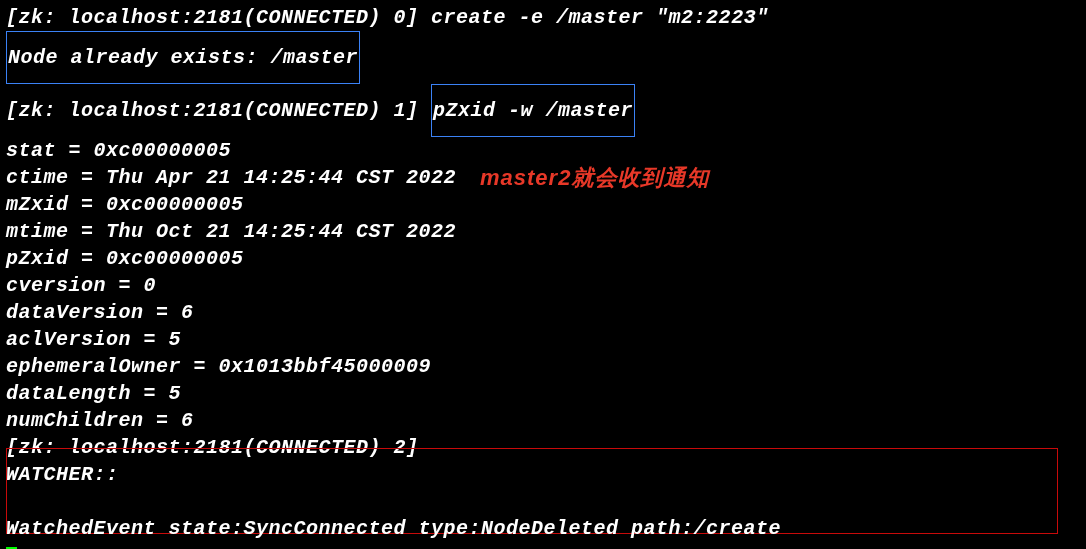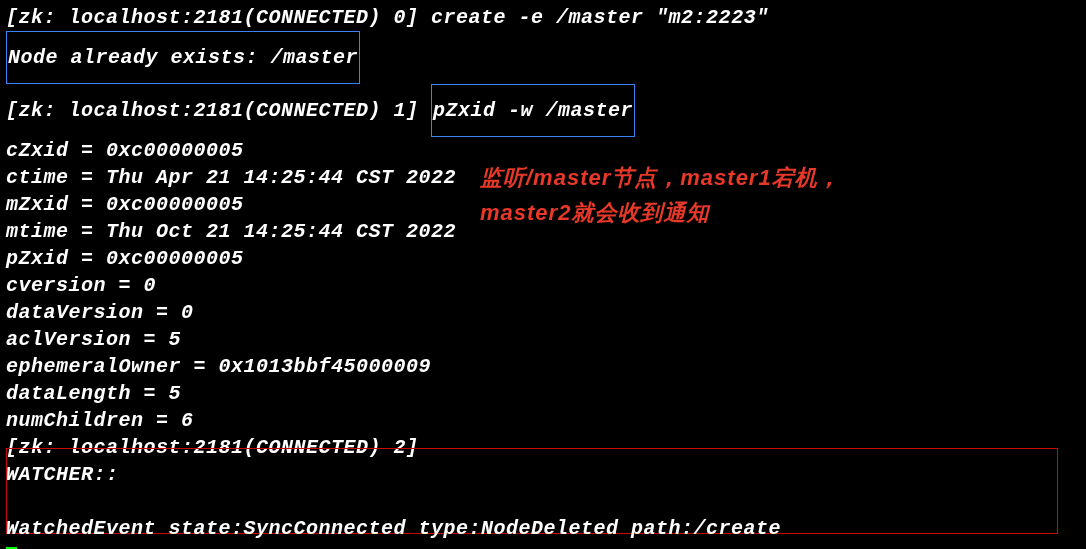--- a/index.html
+++ b/index.html
@@ -46,37 +46,36 @@
   </style>
 </head>
 <body>
 
 <div class="line"><span>[zk: localhost:2181(CONNECTED) 0] </span><span>create -e /master "m2:2223"</span></div>
 
 <div class="line"><span class="box-red">Node already exists: /master</span></div>
 
 <div class="line"><span>[zk: localhost:2181(CONNECTED) 1] </span><span class="box-red">pZxid -w /master</span></div>
 
-<div class="line">cZxid = 0xc00000005</div>
+<div class="line">stat = 0xc00000005</div>
 <div class="line">ctime = Thu Apr 21 14:25:44 CST 2022</div>
 <div class="line">mZxid = 0xc00000005</div>
 <div class="line">mtime = Thu Oct 21 14:25:44 CST 2022</div>
 <div class="line">pZxid = 0xc00000005</div>
 <div class="line">cversion = 0</div>
-<div class="line">dataVersion = 0</div>
+<div class="line">dataVersion = 6</div>
 <div class="line">aclVersion = 5</div>
 <div class="line">ephemeralOwner = 0x1013bbf45000009</div>
 <div class="line">dataLength = 5</div>
 <div class="line">numChildren = 6</div>
 
 <div class="line"><span>[zk: localhost:2181(CONNECTED) 2]</span></div>
 
 <div class="box-red-wide" style="left:6px; top:448px; width:1052px; height:86px;"></div>
 
 <div class="line">WATCHER::</div>
 <div class="line"> </div>
 <div class="line">WatchedEvent state:SyncConnected type:NodeDeleted path:/create</div>
 <div class="line"><span class="cursor"></span></div>
 
 <div class="annotation" style="left:480px; top:160px;">
-  <div>监听/master节点，master1宕机，</div>
   <div>master2就会收到通知</div>
 </div>
 
 </body></html>

